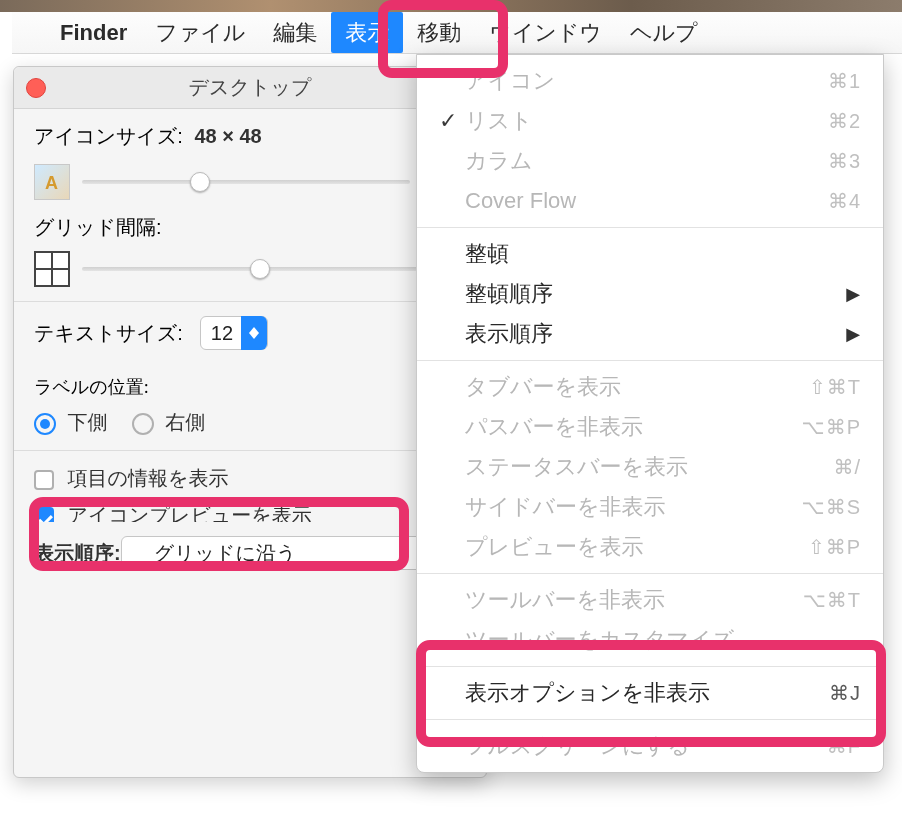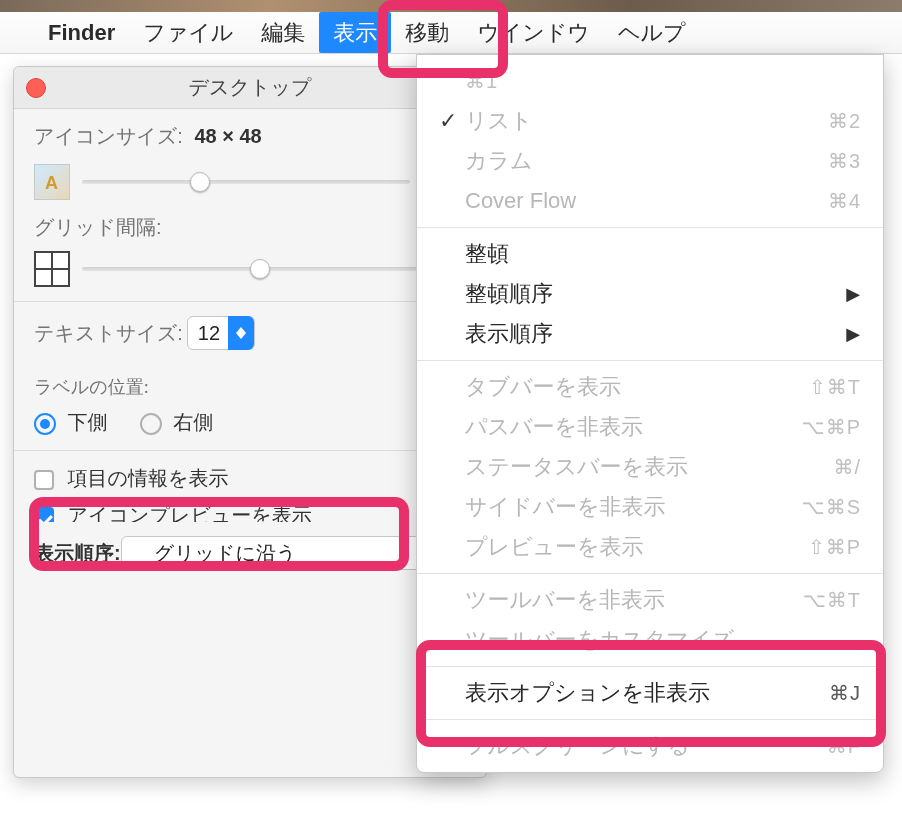--- a/index.html
+++ b/index.html
@@ -10,21 +10,21 @@
     height: 822px;
     position: relative;
     overflow: hidden;
   }
   .desktop-strip {
     position: absolute; top:0; left:0; right:0; height:12px;
     background: linear-gradient(90deg,#7a6a5a,#b09070 30%,#6c5c4c 70%,#8c7c6c);
   }
   
   .menubar {
-    position: absolute; top:12px; left:0; right:0; height:42px;
+    position: absolute; top:12px; left:12px; right:0; height:42px;
     background: linear-gradient(#fdfdfd,#f6f6f6);
     border-bottom:1px solid #d8d8d8;
     display:flex; align-items:center; padding:0 10px;
     font-size:22px; color:#2b2b2b;
   }
   .menubar .apple { font-size:26px; color:#000; padding:0 12px; }
   .menubar .item { padding:0 14px; height:100%; display:flex; align-items:center; cursor:default;}
   .menubar .item.bold { font-weight:700; }
   .menubar .item.hl { background:#1e88ff; color:#fff; border-radius:2px; }
   
@@ -44,21 +44,21 @@
     border-radius:6px 6px 0 0; position:relative;
     display:flex; align-items:center; justify-content:center;
     font-size:20px; color:#444;
   }
   .panel .close-dot {
     position:absolute; left:12px; top:11px; width:20px; height:20px;
     border-radius:50%; background:#ff5f57; border:1px solid #e0443e;
   }
   .panel .body { padding:14px 20px 0 20px; }
   .panel .row { margin-bottom:10px; }
-  .panel .lbl { color:#737373; font-size:20px;text-align:right; }
+  .panel .lbl { color:#000000; font-size:20px;text-align:right; }
   .minipic { width:36px; height:36px; display:inline-block;
     background:linear-gradient(135deg,#cfeaff,#e9d7b8);
     border:1px solid #c8c8c8; position:relative; }
   .minipic::after{content:"A"; color:#d59a2e; font-weight:700; position:absolute; left:10px; top:8px; font-size:18px;}
   .gridicon { width:36px; height:36px; display:inline-block; border:2px solid #444;
     position:relative; background:#fff;}
   .gridicon.small::before{content:""; position:absolute; inset:0;
     background:linear-gradient(#444,#444) center/2px 100% no-repeat,
                linear-gradient(#444,#444) center/100% 2px no-repeat;}
   .gridicon.big { background:
@@ -153,39 +153,39 @@
       <span class="gridicon small"></span>
       <div class="slider">
         <div class="track"></div>
         <div class="thumb" id="thumb2" style="left: 50%;"></div>
       </div>
       <span class="gridicon big"></span>
     </div>
 
     <hr>
 
-    <div class="row" style="display:flex;align-items:center;gap:4px;">
+    <div class="row" style="display:flex;align-items:center;gap:17px;">
       <span class="lbl">テキストサイズ:</span>
       <span class="select">
         <span>12</span>
         <span class="stepper">
           <svg viewBox="0 0 10 6">
               <path d="M0 6 L5 0 L10 6 Z" fill="#fff"></path>
             </svg>
           <svg viewBox="0 0 10 6">
               <path d="M0 0 L5 6 L10 0 Z" fill="#fff"></path>
             </svg>
         </span>
       </span>
     </div>
 
     <div class="row" style="margin-top:25px;font-family:Liberation Serif, serif;">
       <span class="lbl" style="font-size:18px;">ラベルの位置:</span>
     </div>
-    <div class="row" style="display:flex;gap:32px;align-items:flex-start;">
+    <div class="row" style="display:flex;gap:24px;align-items:flex-start;">
       <span>
         <span class="radio checked"></span>
         <span>下側</span>
       </span>
       <span>
         <span class="radio"></span>
         <span>右側</span>
       </span>
     </div>
 
@@ -213,20 +213,21 @@
             </svg>
         </span>
       </span>
     </div>
   </div>
 </div>
 
 <div class="menu" id="menu">
     <div class="mi disabled">
       <span class="chk"></span>
+      <span class="txt">アイコン</span>
       <span class="sc">⌘1</span>
     </div>
     <div class="mi disabled">
       <span class="chk">✓</span>
       <span class="txt">リスト</span>
       <span class="sc">⌘2</span>
     </div>
     <div class="mi disabled">
       <span class="chk"></span>
       <span class="txt">カラム</span>

